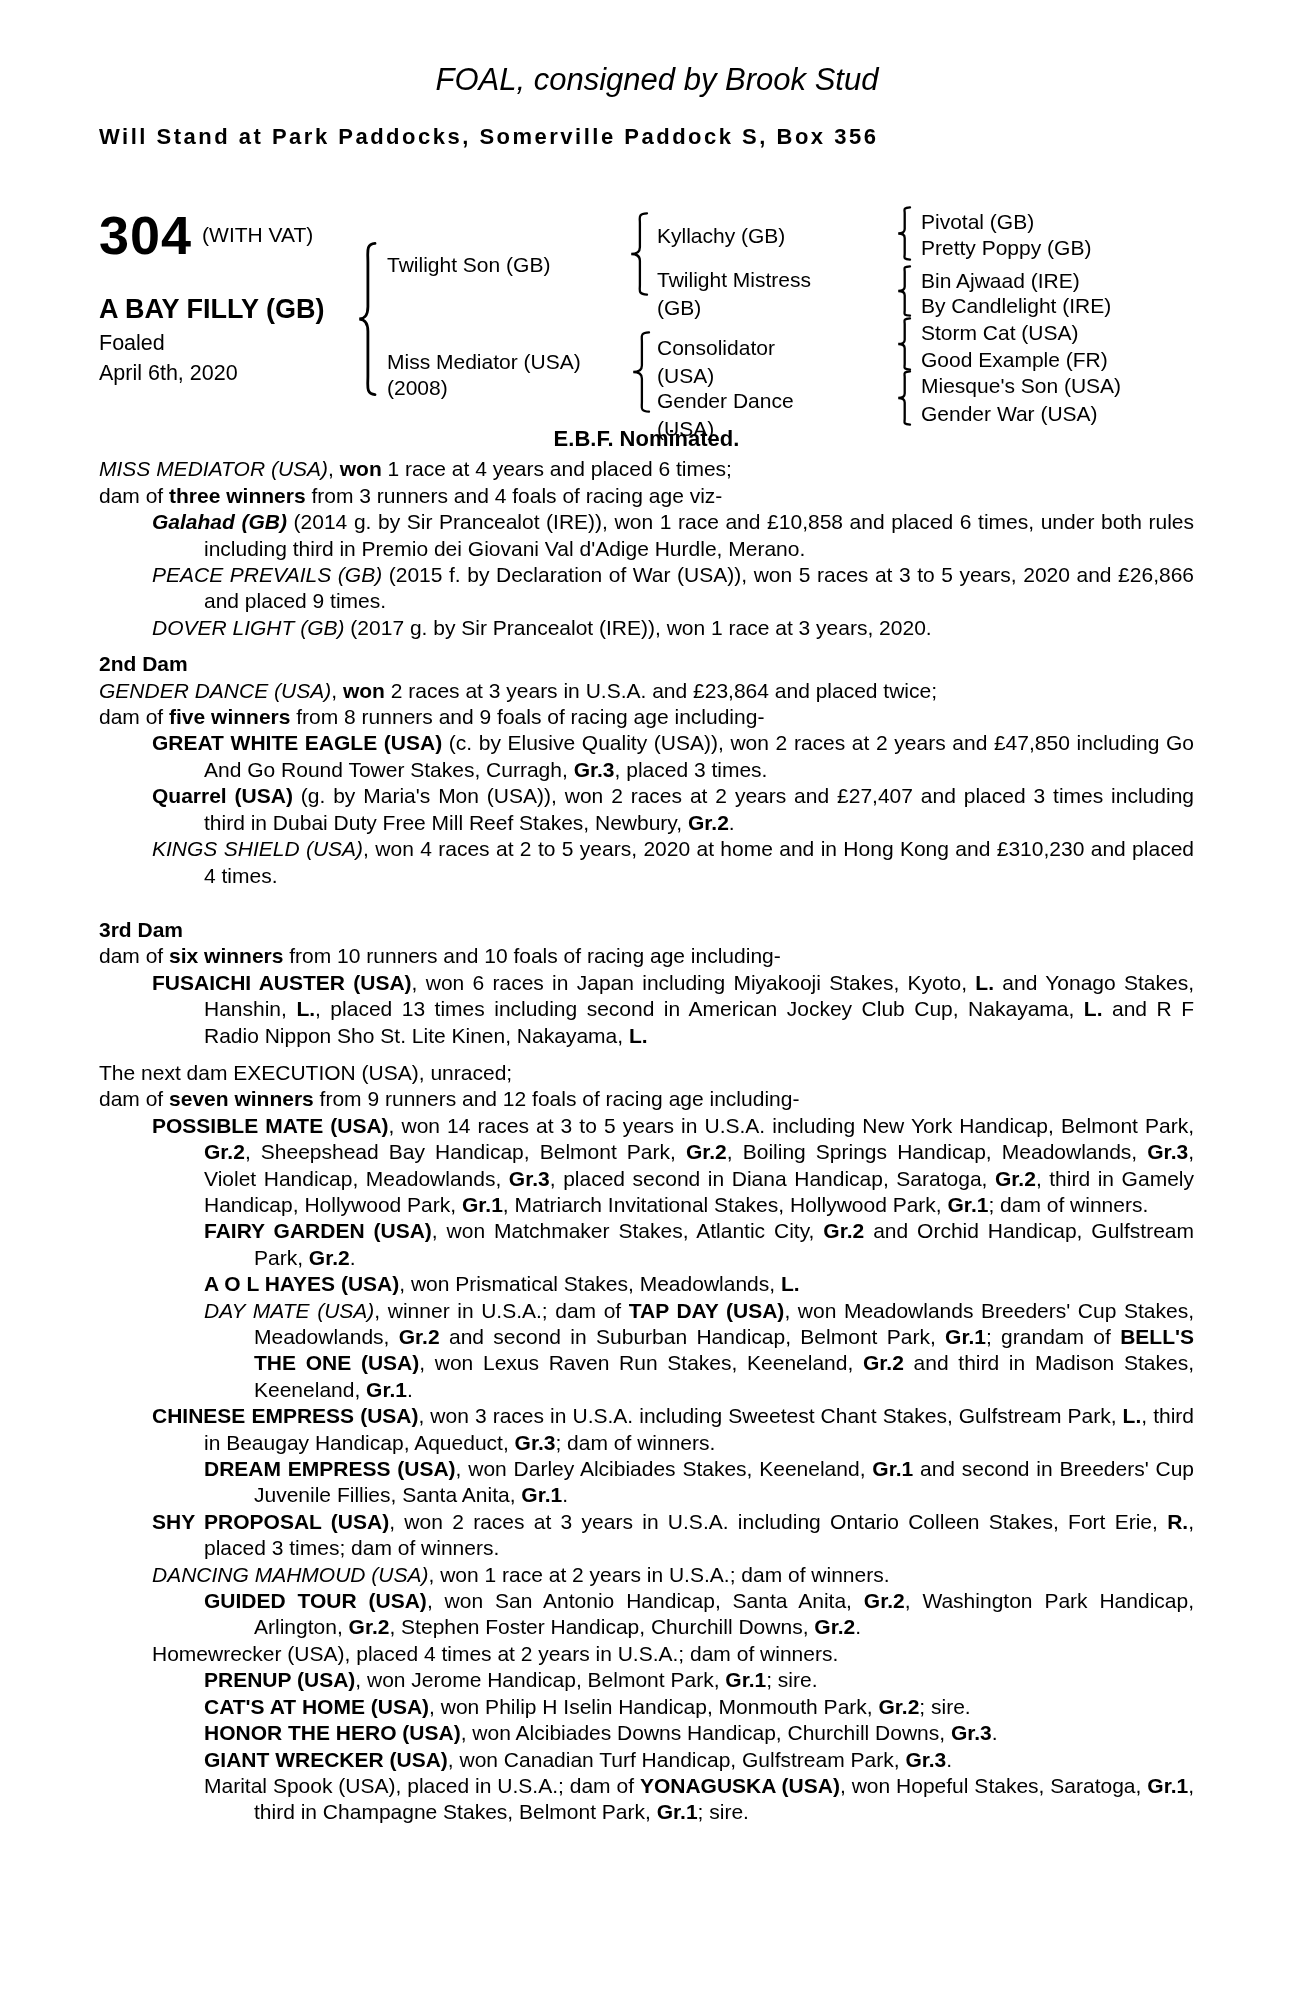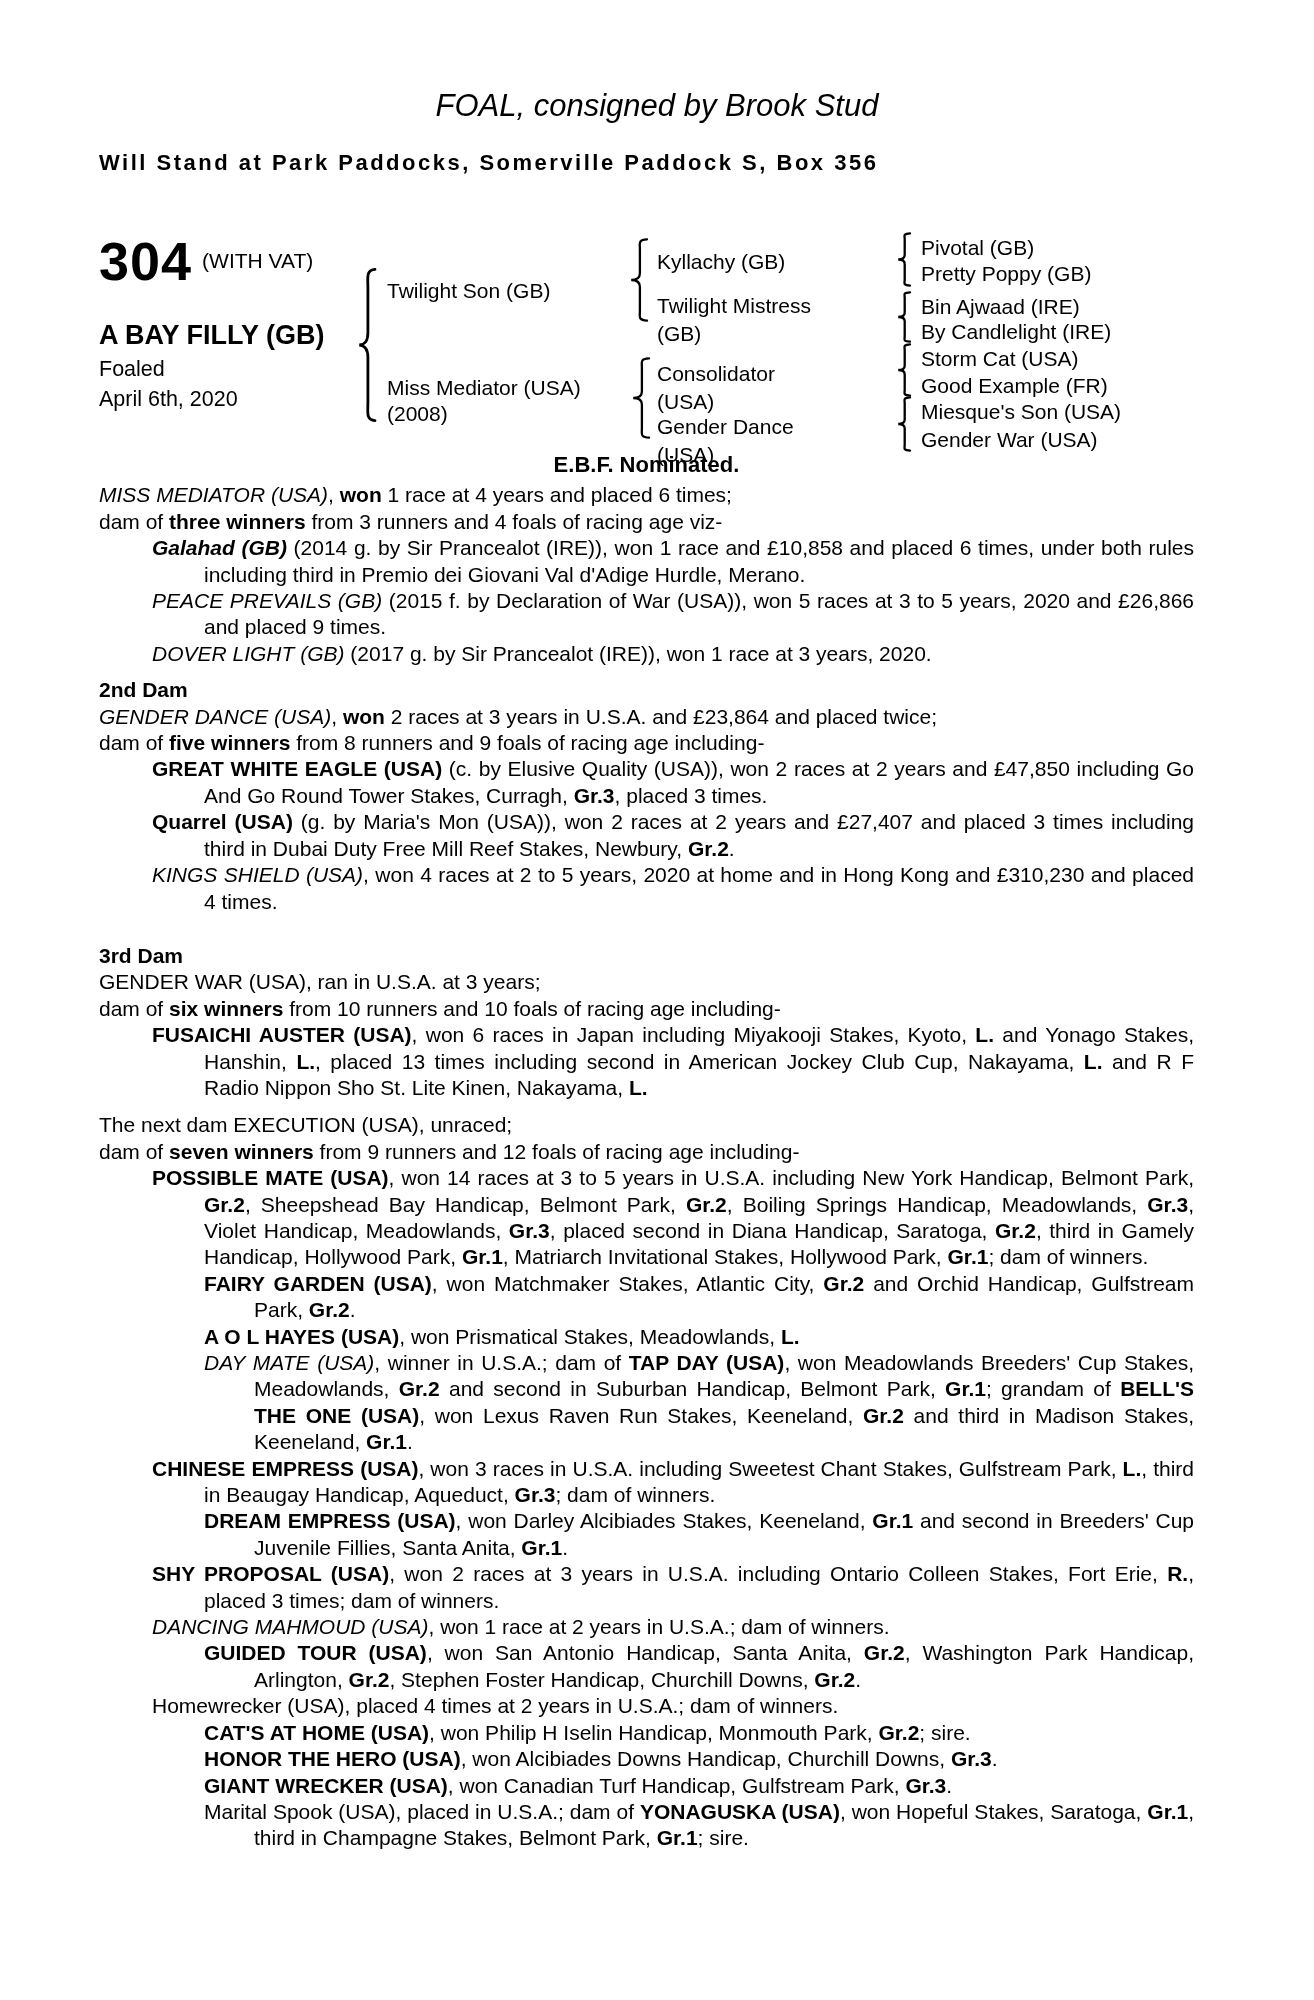--- a/index.html
+++ b/index.html
@@ -3,21 +3,21 @@
 <meta charset="utf-8">
 <style>
   html,body{margin:0;padding:0;}
   body{
     width:1314px;height:2000px;position:relative;
     background:#ffffff;color:#000000;
     font-family:"Liberation Sans","DejaVu Sans",sans-serif;
     overflow:hidden;
   }
   .consignor{
-    margin-top:88px;text-align:center;
+    margin-top:62px;text-align:center;
     font-style:italic;font-size:31px;line-height:36px;
   }
   .stand{
     margin:24px 0 0 99px;
     font-weight:bold;font-size:22px;line-height:30px;letter-spacing:2.5px;
   }
   .pedigree{position:relative;margin-top:42px;height:232px;}
   .pedigree .abs{position:absolute;}
   .lot-row{left:99px;top:18px;display:flex;align-items:center;gap:10px;}
   .lot-number{font-weight:bold;font-size:54px;line-height:46px;letter-spacing:1px;}
@@ -125,36 +125,36 @@
       <section class="cat-section">
         <div class="sec-head">2nd Dam</div>
         <p class="cat-p indent-0"><span class="run-i">GENDER DANCE (USA)</span><span class="run-n">, </span><span class="run-b">won</span><span class="run-n"> 2 races at 3 years in U.S.A. and £23,864 and placed twice;</span></p>
         <p class="cat-p indent-0"><span class="run-n">dam of </span><span class="run-b">five winners</span><span class="run-n"> from 8 runners and 9 foals of racing age including-</span></p>
         <p class="cat-p indent-1"><span class="run-b">GREAT WHITE EAGLE (USA)</span><span class="run-n"> (c. by Elusive Quality (USA)), won 2 races at 2 years and £47,850 including Go And Go Round Tower Stakes, Curragh, </span><span class="run-b">Gr.3</span><span class="run-n">, placed 3 times.</span></p>
         <p class="cat-p indent-1"><span class="run-b">Quarrel (USA)</span><span class="run-n"> (g. by Maria's Mon (USA)), won 2 races at 2 years and £27,407 and placed 3 times including third in Dubai Duty Free Mill Reef Stakes, Newbury, </span><span class="run-b">Gr.2</span><span class="run-n">.</span></p>
         <p class="cat-p indent-1"><span class="run-i">KINGS SHIELD (USA)</span><span class="run-n">, won 4 races at 2 to 5 years, 2020 at home and in Hong Kong and £310,230 and placed 4 times.</span></p>
       </section>
       <section class="cat-section">
         <div class="sec-head">3rd Dam</div>
-        <p class="cat-p indent-0"><span class="run-n">GENDER WAR (USA), ran in U.S.A. at 3 years;</span></p>
         <p class="cat-p indent-0"><span class="run-n">dam of </span><span class="run-b">six winners</span><span class="run-n"> from 10 runners and 10 foals of racing age including-</span></p>
         <p class="cat-p indent-1"><span class="run-b">FUSAICHI AUSTER (USA)</span><span class="run-n">, won 6 races in Japan including Miyakooji Stakes, Kyoto, </span><span class="run-b">L.</span><span class="run-n"> and Yonago Stakes, Hanshin, </span><span class="run-b">L.</span><span class="run-n">, placed 13 times including second in American Jockey Club Cup, Nakayama, </span><span class="run-b">L.</span><span class="run-n"> and R F Radio Nippon Sho St. Lite Kinen, Nakayama, </span><span class="run-b">L.</span></p>
       </section>
       <section class="cat-section">
         <p class="cat-p indent-0"><span class="run-n">The next dam EXECUTION (USA), unraced;</span></p>
         <p class="cat-p indent-0"><span class="run-n">dam of </span><span class="run-b">seven winners</span><span class="run-n"> from 9 runners and 12 foals of racing age including-</span></p>
         <p class="cat-p indent-1"><span class="run-b">POSSIBLE MATE (USA)</span><span class="run-n">, won 14 races at 3 to 5 years in U.S.A. including New York Handicap, Belmont Park, </span><span class="run-b">Gr.2</span><span class="run-n">, Sheepshead Bay Handicap, Belmont Park, </span><span class="run-b">Gr.2</span><span class="run-n">, Boiling Springs Handicap, Meadowlands, </span><span class="run-b">Gr.3</span><span class="run-n">, Violet Handicap, Meadowlands, </span><span class="run-b">Gr.3</span><span class="run-n">, placed second in Diana Handicap, Saratoga, </span><span class="run-b">Gr.2</span><span class="run-n">, third in Gamely Handicap, Hollywood Park, </span><span class="run-b">Gr.1</span><span class="run-n">, Matriarch Invitational Stakes, Hollywood Park, </span><span class="run-b">Gr.1</span><span class="run-n">; dam of winners.</span></p>
         <p class="cat-p indent-2"><span class="run-b">FAIRY GARDEN (USA)</span><span class="run-n">, won Matchmaker Stakes, Atlantic City, </span><span class="run-b">Gr.2</span><span class="run-n"> and Orchid Handicap, Gulfstream Park, </span><span class="run-b">Gr.2</span><span class="run-n">.</span></p>
         <p class="cat-p indent-2"><span class="run-b">A O L HAYES (USA)</span><span class="run-n">, won Prismatical Stakes, Meadowlands, </span><span class="run-b">L.</span></p>
         <p class="cat-p indent-2"><span class="run-i">DAY MATE (USA)</span><span class="run-n">, winner in U.S.A.; dam of </span><span class="run-b">TAP DAY (USA)</span><span class="run-n">, won Meadowlands Breeders' Cup Stakes, Meadowlands, </span><span class="run-b">Gr.2</span><span class="run-n"> and second in Suburban Handicap, Belmont Park, </span><span class="run-b">Gr.1</span><span class="run-n">; grandam of </span><span class="run-b">BELL'S THE ONE (USA)</span><span class="run-n">, won Lexus Raven Run Stakes, Keeneland, </span><span class="run-b">Gr.2</span><span class="run-n"> and third in Madison Stakes, Keeneland, </span><span class="run-b">Gr.1</span><span class="run-n">.</span></p>
         <p class="cat-p indent-1"><span class="run-b">CHINESE EMPRESS (USA)</span><span class="run-n">, won 3 races in U.S.A. including Sweetest Chant Stakes, Gulfstream Park, </span><span class="run-b">L.</span><span class="run-n">, third in Beaugay Handicap, Aqueduct, </span><span class="run-b">Gr.3</span><span class="run-n">; dam of winners.</span></p>
         <p class="cat-p indent-2"><span class="run-b">DREAM EMPRESS (USA)</span><span class="run-n">, won Darley Alcibiades Stakes, Keeneland, </span><span class="run-b">Gr.1</span><span class="run-n"> and second in Breeders' Cup Juvenile Fillies, Santa Anita, </span><span class="run-b">Gr.1</span><span class="run-n">.</span></p>
         <p class="cat-p indent-1"><span class="run-b">SHY PROPOSAL (USA)</span><span class="run-n">, won 2 races at 3 years in U.S.A. including Ontario Colleen Stakes, Fort Erie, </span><span class="run-b">R.</span><span class="run-n">, placed 3 times; dam of winners.</span></p>
         <p class="cat-p indent-1"><span class="run-i">DANCING MAHMOUD (USA)</span><span class="run-n">, won 1 race at 2 years in U.S.A.; dam of winners.</span></p>
         <p class="cat-p indent-2"><span class="run-b">GUIDED TOUR (USA)</span><span class="run-n">, won San Antonio Handicap, Santa Anita, </span><span class="run-b">Gr.2</span><span class="run-n">, Washington Park Handicap, Arlington, </span><span class="run-b">Gr.2</span><span class="run-n">, Stephen Foster Handicap, Churchill Downs, </span><span class="run-b">Gr.2</span><span class="run-n">.</span></p>
         <p class="cat-p indent-1"><span class="run-n">Homewrecker (USA), placed 4 times at 2 years in U.S.A.; dam of winners.</span></p>
+        <p class="cat-p indent-2"><span class="run-b">PRENUP (USA)</span><span class="run-n">, won Jerome Handicap, Belmont Park, </span><span class="run-b">Gr.1</span><span class="run-n">; sire.</span></p>
         <p class="cat-p indent-2"><span class="run-b">CAT'S AT HOME (USA)</span><span class="run-n">, won Philip H Iselin Handicap, Monmouth Park, </span><span class="run-b">Gr.2</span><span class="run-n">; sire.</span></p>
         <p class="cat-p indent-2"><span class="run-b">HONOR THE HERO (USA)</span><span class="run-n">, won Alcibiades Downs Handicap, Churchill Downs, </span><span class="run-b">Gr.3</span><span class="run-n">.</span></p>
         <p class="cat-p indent-2"><span class="run-b">GIANT WRECKER (USA)</span><span class="run-n">, won Canadian Turf Handicap, Gulfstream Park, </span><span class="run-b">Gr.3</span><span class="run-n">.</span></p>
         <p class="cat-p indent-2"><span class="run-n">Marital Spook (USA), placed in U.S.A.; dam of </span><span class="run-b">YONAGUSKA (USA)</span><span class="run-n">, won Hopeful Stakes, Saratoga, </span><span class="run-b">Gr.1</span><span class="run-n">, third in Champagne Stakes, Belmont Park, </span><span class="run-b">Gr.1</span><span class="run-n">; sire.</span></p>
       </section>
     </div>
 </div>
 
 </body></html>

